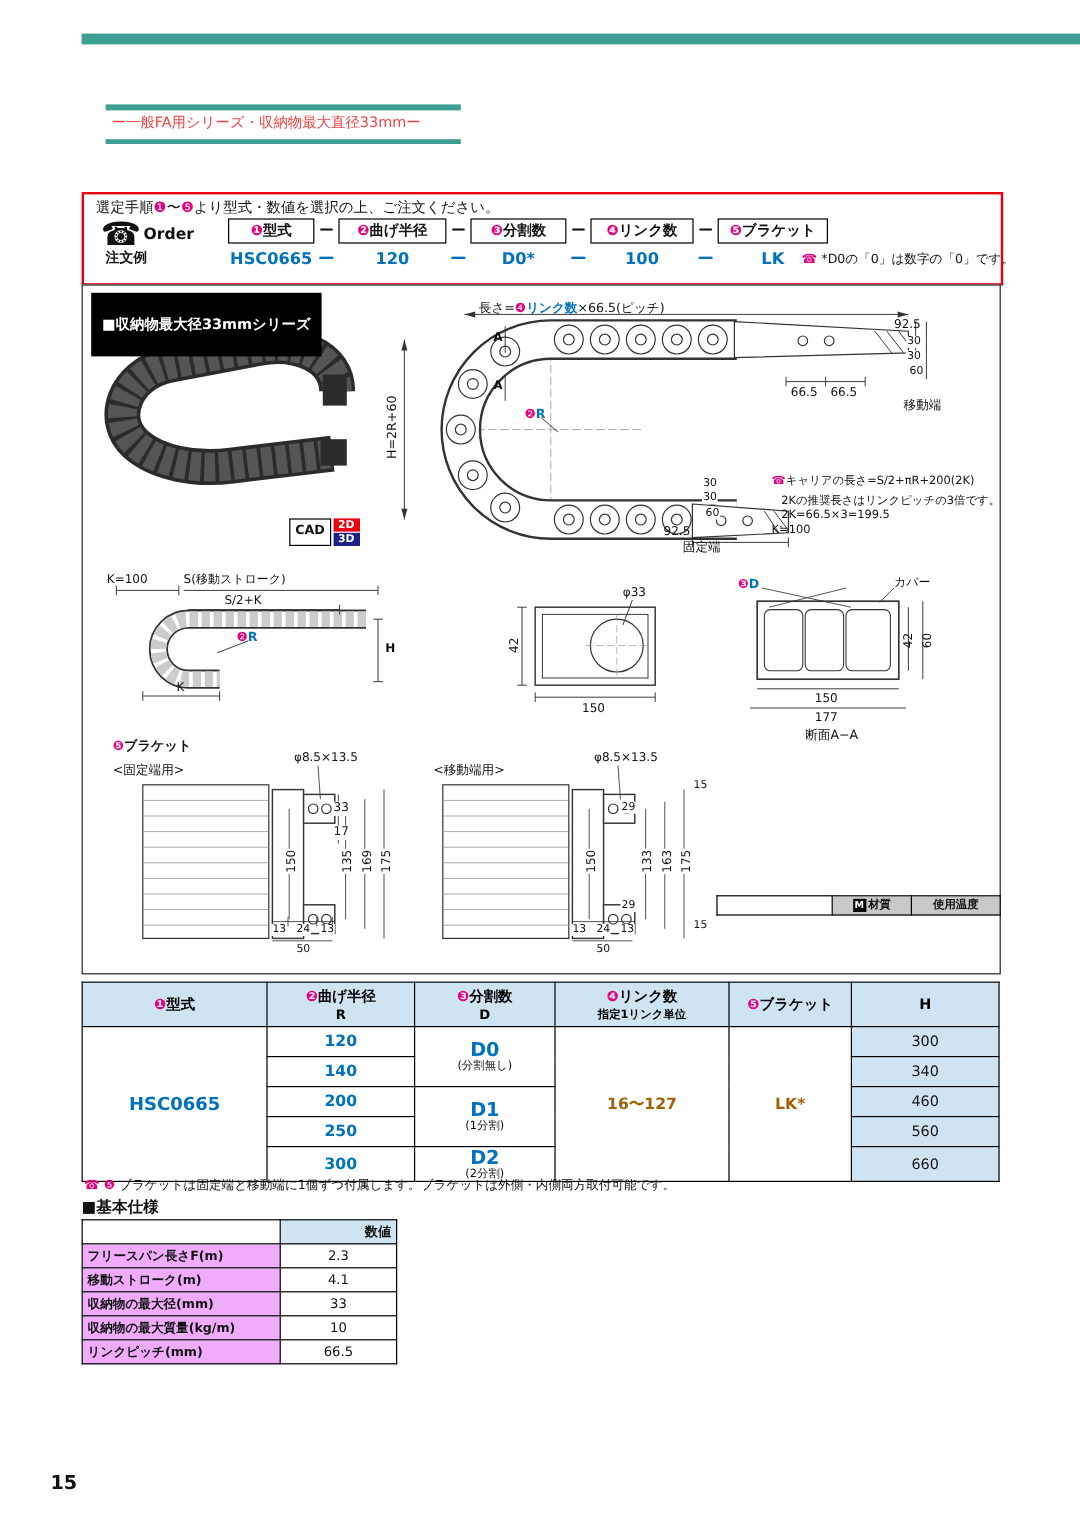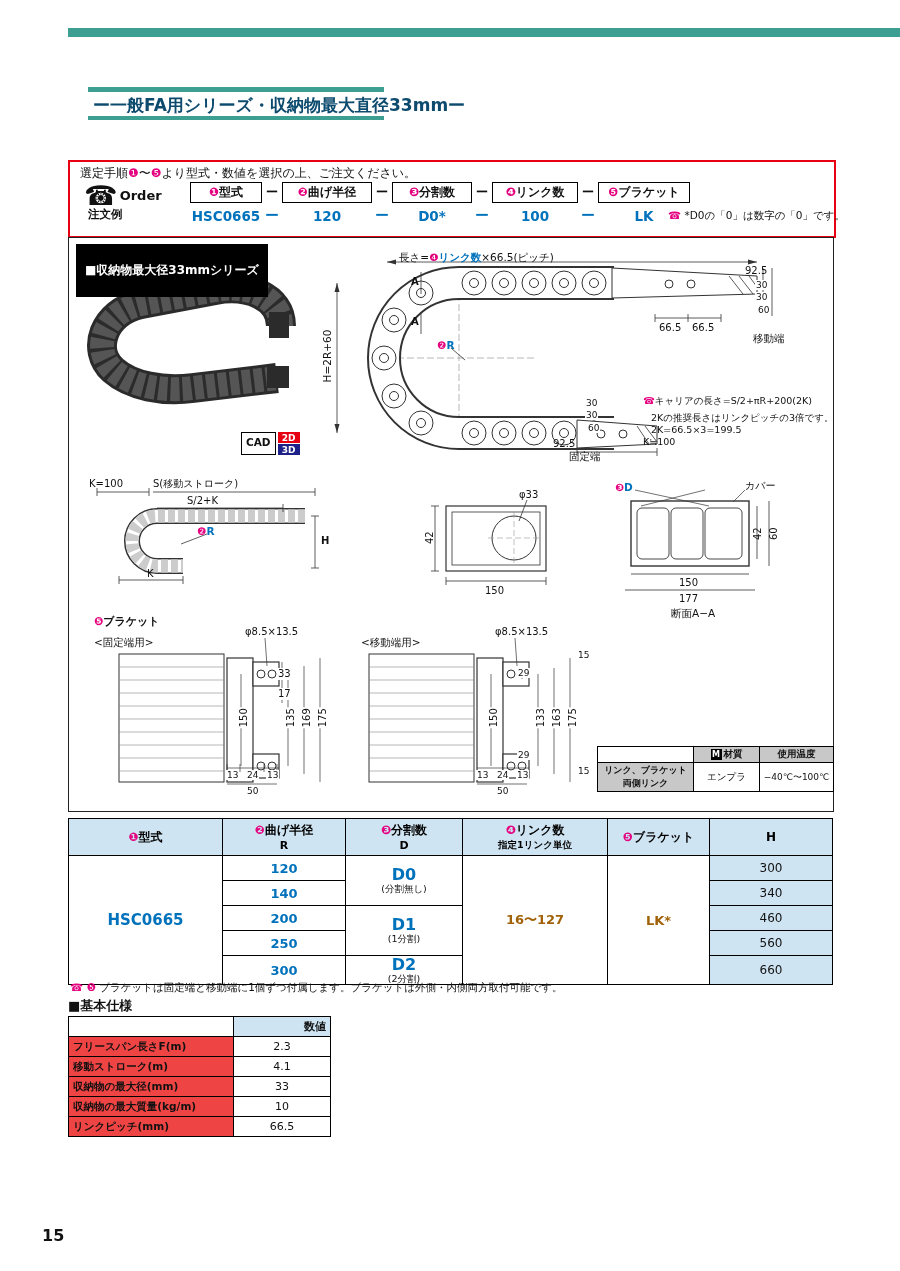--- a/index.html
+++ b/index.html
@@ -6,21 +6,21 @@
   .page{position:relative;width:900px;height:1271px;background:#fff;overflow:hidden;
         font-family:"DejaVu Sans","Liberation Sans",sans-serif;color:#111}
   .abs{position:absolute}
   .b{font-weight:bold}
   .pk{color:#e4007f}
   .blue{color:#0072bc}
   .teal-bg{background:#3d9e92}
   
   .title{position:absolute;left:90px;top:44px;font-size:29px;font-weight:bold;letter-spacing:2px;color:#000}
   .rule{position:absolute;left:88px;width:296px;background:#3d9e92}
-  .subtitle{position:absolute;left:93px;top:94px;font-size:17px;font-weight:bold;color:#0c4a6e}
+  .subtitle{position:absolute;left:93px;top:94px;font-size:12px;font-weight:normal;color:#ef4444}
   
   .order-box{position:absolute;left:68px;top:160px;width:764px;height:74px;border:2px solid #e60012;background:#fff}
   .order-instr{position:absolute;left:10px;top:3px;font-size:12px;white-space:nowrap}
   .order-phone{position:absolute;left:14px;top:20px;width:104px}
   .order-phone .ph{font-size:27px;line-height:27px;vertical-align:middle}
   .order-phone .oen{font-size:13px;font-weight:bold;vertical-align:middle;margin-left:2px}
   .order-phone .ojp{display:block;font-size:11.5px;font-weight:bold;margin-top:-2px;margin-left:4px}
   .order-grid{position:absolute;left:120px;top:18px;display:grid;
       grid-template-columns:72px 20px 90px 20px 80px 20px 86px 20px 92px;
       grid-auto-rows:24px;align-items:center;justify-items:center}
@@ -57,21 +57,21 @@
   .r-cell{color:#0072bc;font-weight:bold;font-size:13px}
   .d-code{color:#0072bc;font-weight:bold;font-size:16px;line-height:1.1}
   .d-desc{font-size:9.5px;color:#111;line-height:1.1}
   .links-cell,.bracket-cell{color:#a16207;font-weight:bold;font-size:13px}
   .h-cell{background:#cfe4f2;font-size:12px}
   .table-note{position:absolute;left:70px;top:981px;font-size:10.5px;white-space:nowrap}
   
   .spec-heading{position:absolute;left:68px;top:997px;font-size:13px;font-weight:bold}
   .spec-table{position:absolute;left:68px;top:1016px;border-collapse:collapse;table-layout:fixed;width:262px;background:#fff}
   .spec-table td{border:1px solid #000;height:19px;padding:0 4px}
-  .sl{background:#ef4444;font-weight:bold;font-size:10.5px;text-align:left}
+  .sl{background:#f0abfc;font-weight:bold;font-size:10.5px;text-align:left}
   .sv{text-align:center;font-size:11px}
   .vh{background:#cfe4f2;font-weight:bold;font-size:11px;text-align:right}
   .corner{background:#fff}
   .page-number{position:absolute;left:42px;top:1226px;font-size:16px;font-weight:bold}
 </style>
 </head>
 <body>
 
 <div class="page">
 
@@ -374,25 +374,20 @@
           <col style="width:96px">
           <col style="width:66px">
           <col style="width:74px">
         </colgroup>
       <tbody>
           <tr>
         <td></td>
         <td class="hd"><span class="micon">M</span><span>材質</span></td>
         <td class="hd">使用温度</td>
       </tr>
-      <tr>
-        <td class="hd" style="font-size:9px"><span>リンク、ブラケット</span><br><span>両側リンク</span></td>
-        <td>エンプラ</td>
-        <td style="font-size:9px">−40℃〜100℃</td>
-      </tr>
     </tbody>
       </table>
   </div>
 
   <table class="main-table">
     <colgroup>
       <col style="width:154px">
         <col style="width:123px">
         <col style="width:117px">
       <col style="width:145px">

